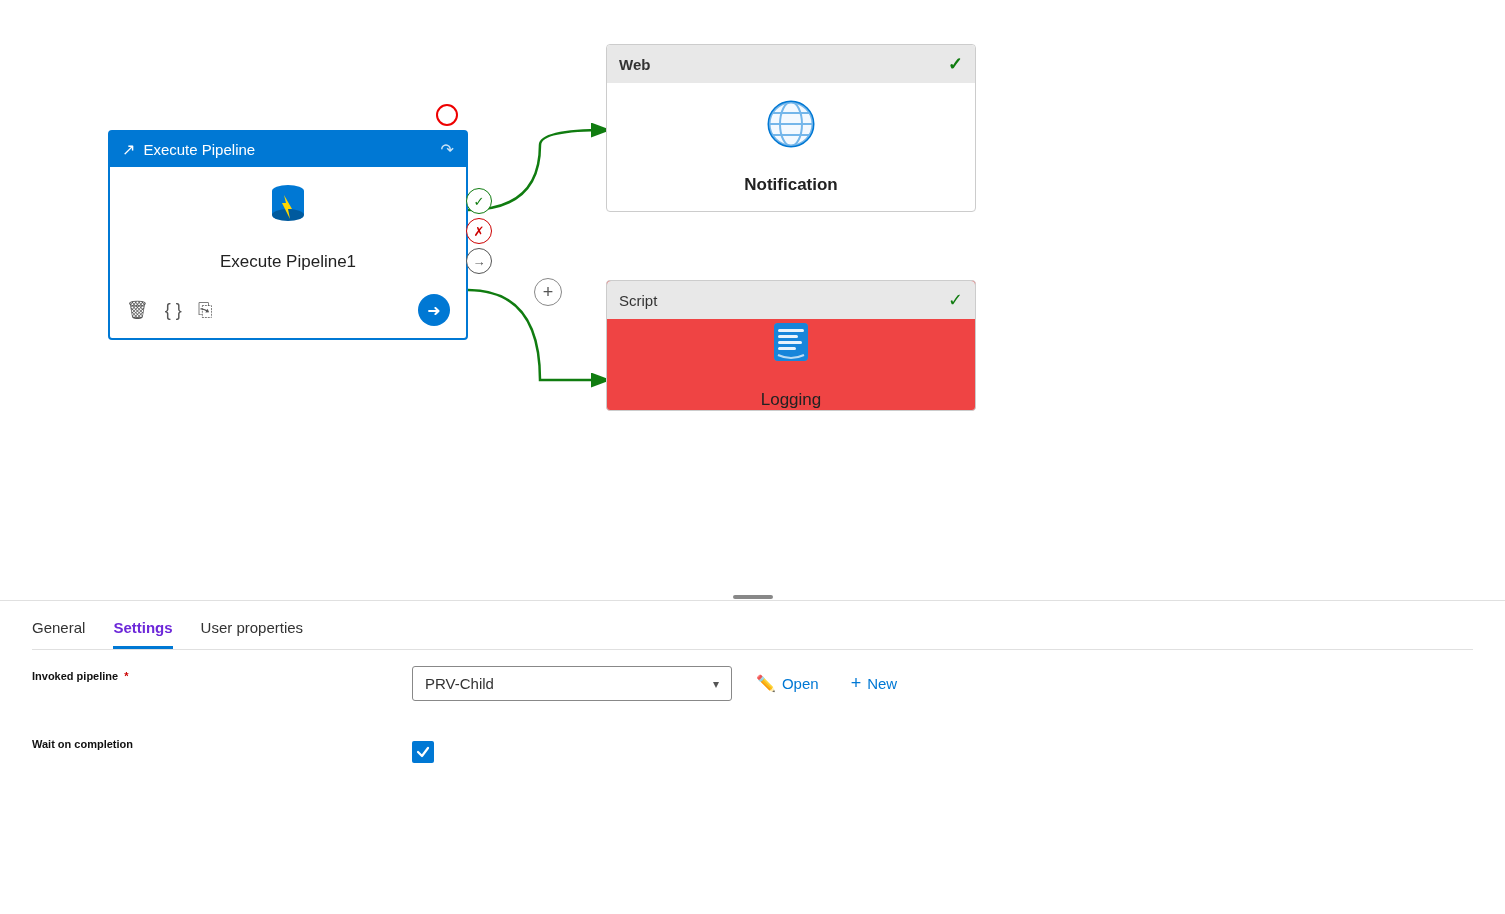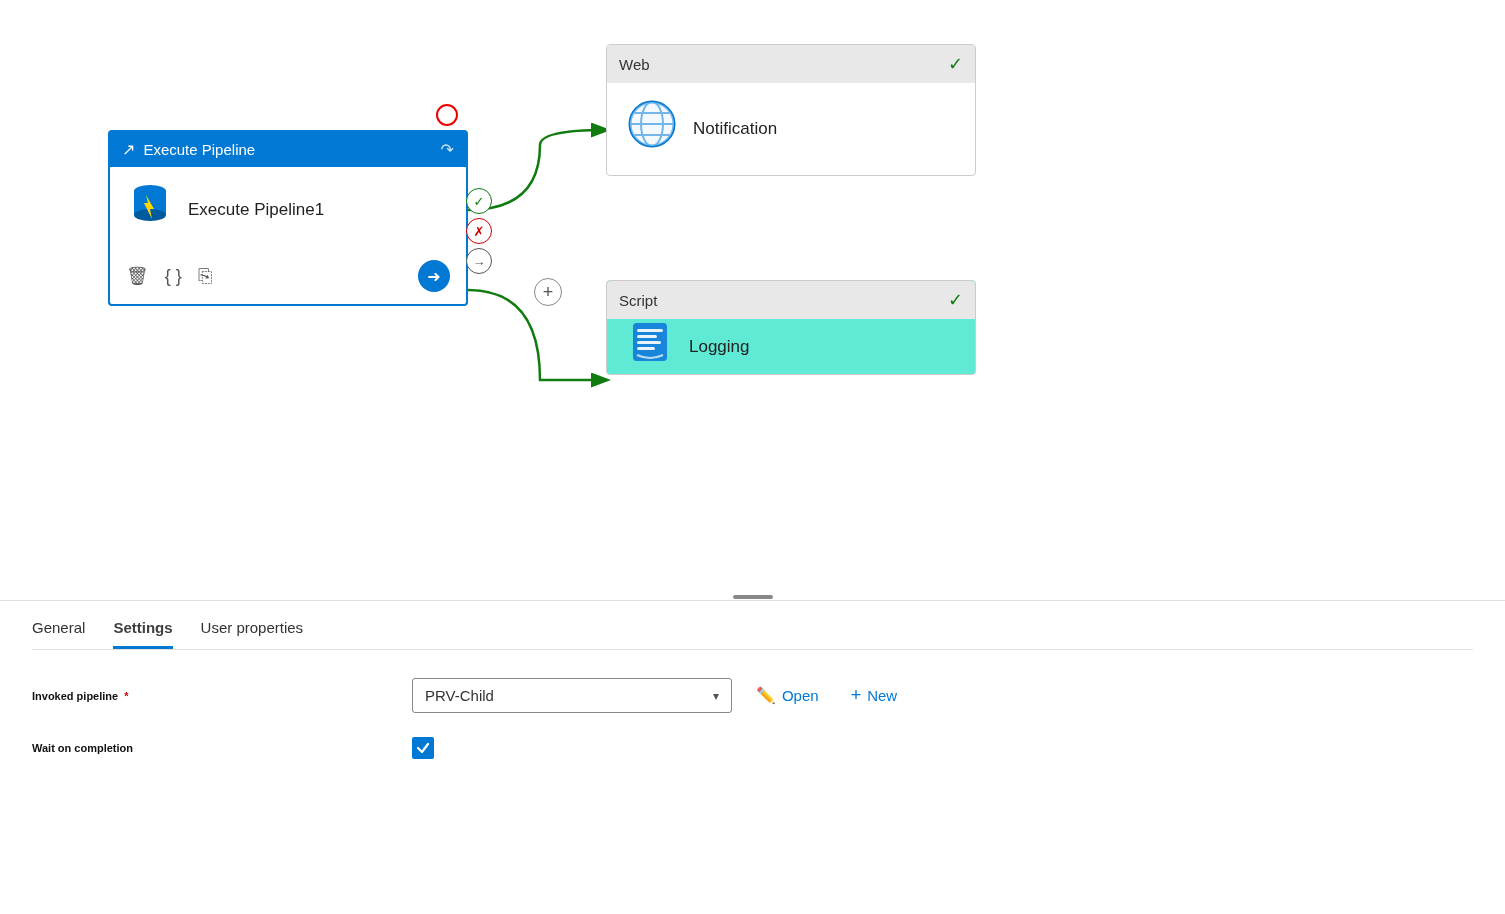--- a/index.html
+++ b/index.html
@@ -41,20 +41,21 @@
     .execute-pipeline-node .node-header .header-icons {
       display: flex;
       align-items: center;
       gap: 6px;
     }
     .node-body {
       padding: 14px 16px;
       display: flex;
       align-items: center;
       gap: 14px;
+      flex-direction: column;
     }
     .node-footer {
       padding: 8px 16px 12px;
       display: flex;
       align-items: center;
       gap: 16px;
     }
     .node-footer .footer-icon {
       font-size: 18px;
       color: #555;
@@ -131,20 +132,21 @@
 
     
     .web-notification-node {
       position: absolute;
       left: 606px;
       top: 44px;
       width: 370px;
       background: #fff;
       border: 1.5px solid #ccc;
       border-radius: 4px;
+      font-weight: bold;
     }
     .web-notification-node .node-header-gray {
       background: #e8e8e8;
       padding: 8px 12px;
       font-size: 15px;
       color: #333;
       border-radius: 4px 4px 0 0;
       display: flex;
       align-items: center;
       justify-content: space-between;
@@ -155,21 +157,21 @@
       align-items: center;
       gap: 16px;
     }
 
     
     .script-logging-node {
       position: absolute;
       left: 606px;
       top: 280px;
       width: 370px;
-      background: #5eead4;
+      background: #ef4444;
       border: 1.5px solid #ccc;
       border-radius: 4px;
     }
     .script-logging-node .node-header-gray {
       background: #e8e8e8;
       padding: 8px 12px;
       font-size: 15px;
       color: #333;
       border-radius: 4px 4px 0 0;
       display: flex;
@@ -222,34 +224,33 @@
       width: 100%;
       background: #fff;
       padding: 0 32px;
     }
 
     
     .tabs {
       display: flex;
       gap: 28px;
       border-bottom: 1px solid #e0e0e0;
-      margin-bottom: 28px;
       padding-top: 18px;
     }
     .tab {
       padding-bottom: 10px;
       font-size: 15px;
       color: #333;
       cursor: pointer;
       border-bottom: 2px solid transparent;
     }
     .tab.active {
       font-weight: 700;
       border-bottom: 3px solid #0078d4;
-      color: #404040;
+      color: #6d28d9;
     }
 
     
     .settings-row {
       display: flex;
       align-items: center;
       margin-bottom: 24px;
     }
     .settings-label {
       font-size: 11px;
@@ -258,20 +259,21 @@
       color: #111;
     }
     .settings-label .required {
       color: #c00;
       margin-left: 3px;
     }
     .settings-control {
       display: flex;
       align-items: center;
       gap: 16px;
+      margin-top: 16px;
     }
 
     
     .dropdown {
       display: flex;
       align-items: center;
       justify-content: space-between;
       border: 1px solid #888;
       border-radius: 3px;
       padding: 8px 12px;

